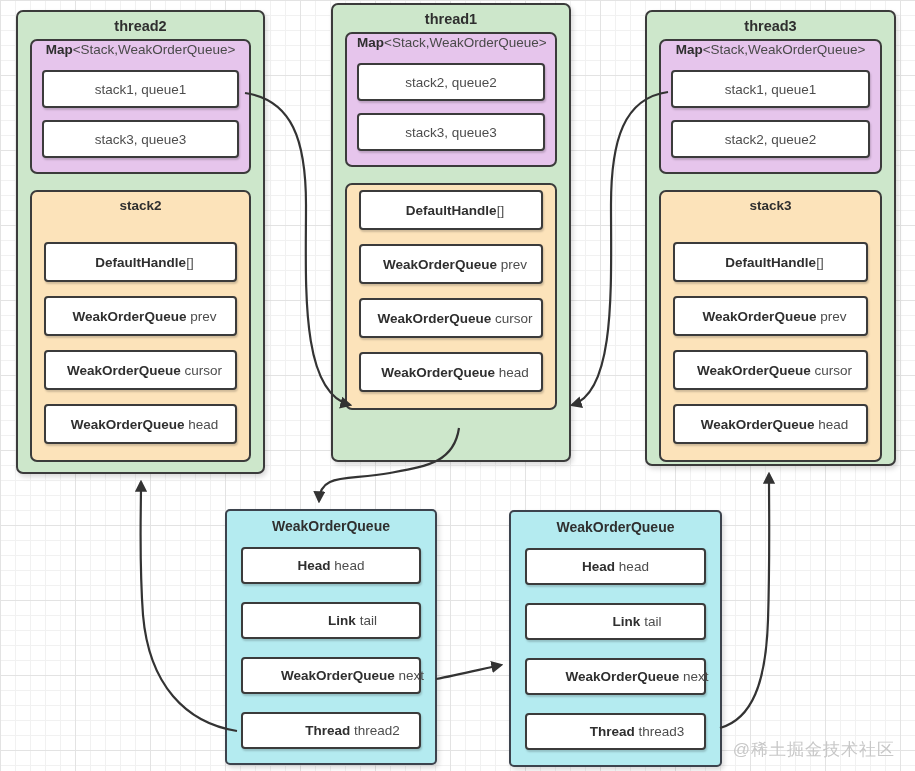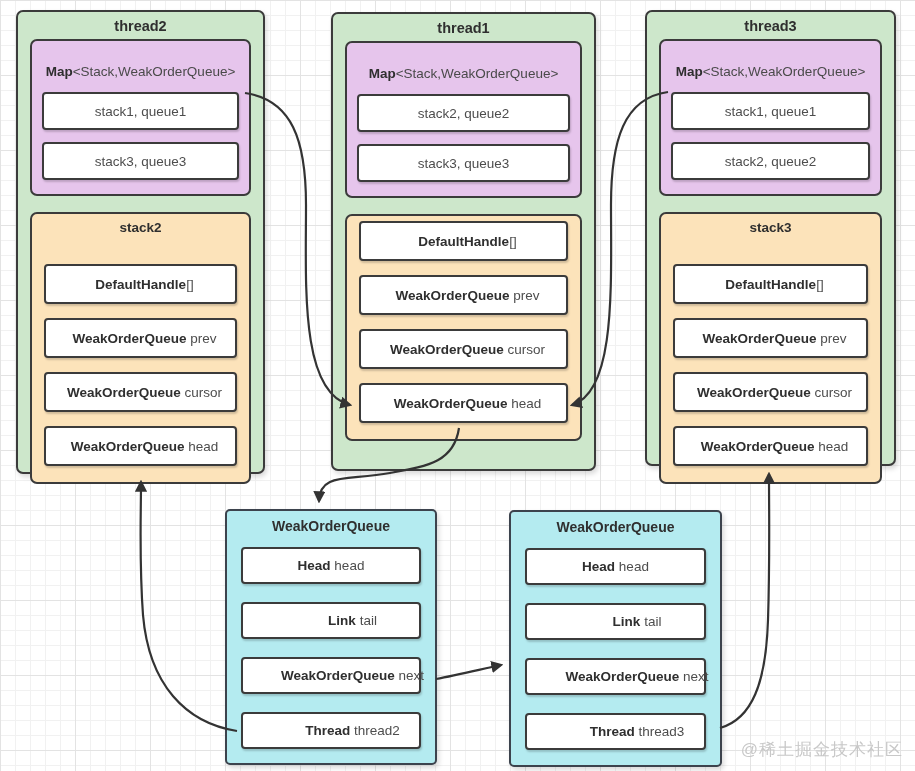--- a/index.html
+++ b/index.html
@@ -33,21 +33,21 @@
     font-size:14.5px;
     color:#2f2f2f;
     padding:5px 0 2px;
     line-height:18px;
   }
   .map-box{
     margin:2px 12px 0;
     background:var(--map-fill);
     border:2.5px solid var(--border);
     border-radius:7px;
-    padding:22px 10px 14px;
+    padding:0 10px 14px;
     box-sizing:border-box;
   }
   .map-title{
     text-align:center;
     font-size:13.5px;
     line-height:17px;
     margin-bottom:10px;
     color:#4a4a4a;
     white-space:nowrap;
   }
@@ -109,21 +109,21 @@
     position:absolute;left:0;top:0;
     pointer-events:none;
   }
   .connector path.flow{
     fill:none;
     stroke:var(--arrow);
     stroke-width:2.2;
   }
   .watermark{
     position:absolute;
-    right:12px;bottom:10px;
+    right:20px;bottom:10px;
     font-size:17px;
     color:#c8c8c8;
     letter-spacing:1px;
     margin-top:13px;
   }
 </style>
 </head>
 <body>
 
 <div class="canvas">
@@ -137,21 +137,21 @@
     </div>
     <div class="stack-box">
       <div class="stack-title">stack2</div>
       <div class="cell"><b>DefaultHandle</b><span>[]</span></div>
       <div class="cell"><b>WeakOrderQueue</b><span> prev</span></div>
       <div class="cell"><b>WeakOrderQueue</b><span> cursor</span></div>
       <div class="cell"><b>WeakOrderQueue</b><span> head</span></div>
     </div>
   </div>
 
-  <div class="thread-box" style="left:331px;top:12px;width:265px;height:459px">
+  <div class="thread-box" style="left:331px;top:3px;width:240px;height:459px">
     <div class="thread-title">thread1</div>
     <div class="map-box">
       <div class="map-title"><b>Map</b><span>&lt;Stack,WeakOrderQueue&gt;</span></div>
       <div class="cell"><span>stack2, queue2</span></div>
       <div class="cell"><span>stack3, queue3</span></div>
     </div>
     <div class="stack-box">
       <div class="cell"><b>DefaultHandle</b><span>[]</span></div>
       <div class="cell"><b>WeakOrderQueue</b><span> prev</span></div>
       <div class="cell"><b>WeakOrderQueue</b><span> cursor</span></div>

